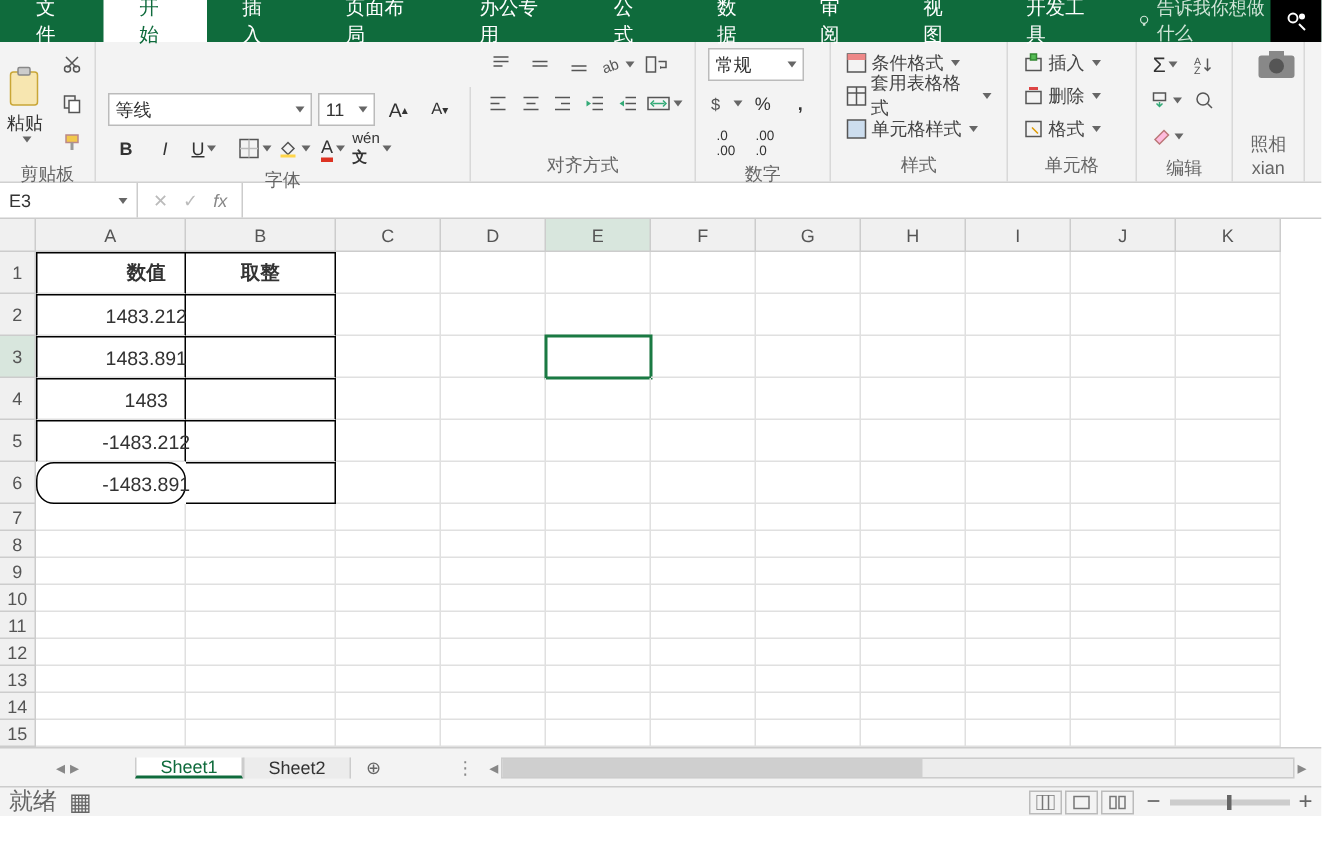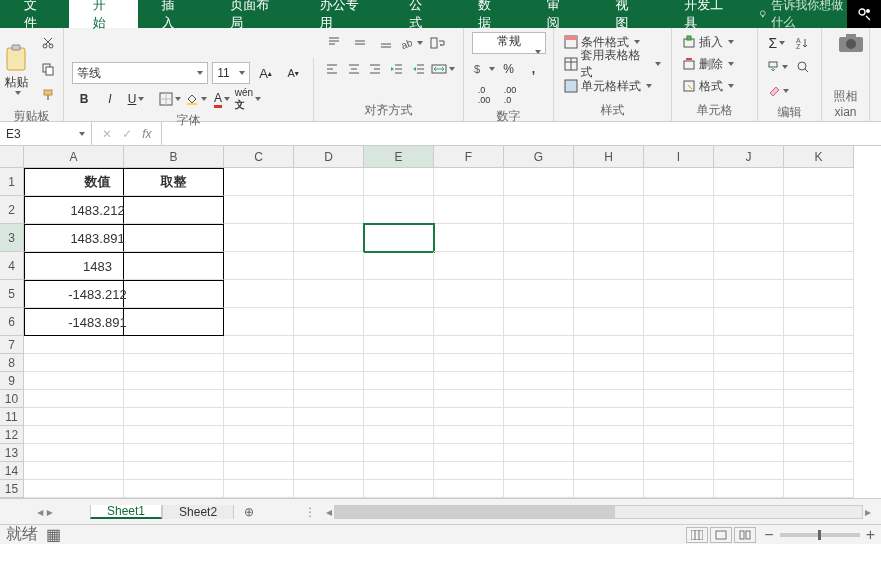--- a/index.html
+++ b/index.html
@@ -267,21 +267,21 @@
             </svg>
             <span class="dd"></span>
           </div>
       </div>
     </div>
     <div class="glabel">对齐方式</div>
   </div>
 
   <div class="group" style="width:90px;">
     <div style="display:flex;flex-direction:column;gap:4px;">
-      <div class="combo" style="width:74px;flex-direction:column;">
+      <div class="combo" style="width:64px;">
           <span>常规</span>
           <span class="dd" style="margin-left:auto;"></span>
         </div>
       <div class="row btnrow">
         <div class="iconbtn">
             <svg width="14" height="14">
               <text x="1" y="11" font-size="11" fill="#555">$</text>
             </svg>
             <span class="dd"></span>
           </div>
@@ -526,21 +526,21 @@
           <div class="cell cellN tall"></div>
           <div class="cell cellN tall"></div>
           <div class="cell cellN tall"></div>
           <div class="cell cellN tall"></div>
           <div class="cell cellN tall"></div>
           <div class="cell cellN tall"></div>
           <div class="cell cellN tall"></div>
       </div>
 
       <div class="gridrow">
-        <div class="cell cellA tall bbox-l bbox-r bbox-b" style="border-top:1px solid #000;">-1483.891</div>
+        <div class="cell cellA tall bbox-l bbox-r bbox-b" style="border-top:1px solid #000;border-radius:12px;">-1483.891</div>
         <div class="cell cellB tall bbox-r bbox-b" style="border-top:1px solid #000;"></div>
         <div class="cell cellN tall"></div>
           <div class="cell cellN tall"></div>
           <div class="cell cellN tall"></div>
           <div class="cell cellN tall"></div>
           <div class="cell cellN tall"></div>
           <div class="cell cellN tall"></div>
           <div class="cell cellN tall"></div>
           <div class="cell cellN tall"></div>
           <div class="cell cellN tall"></div>

